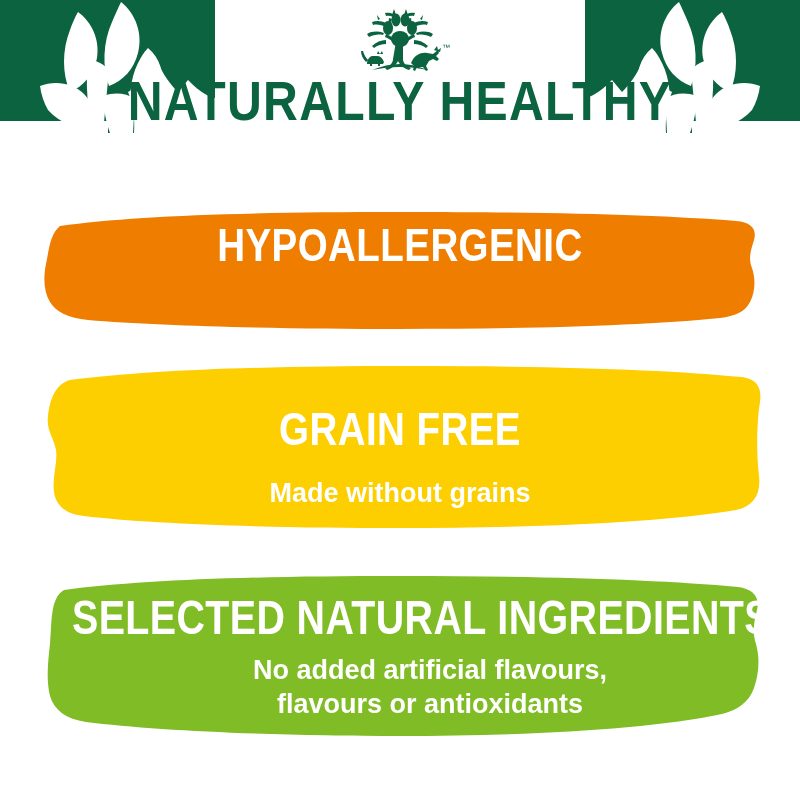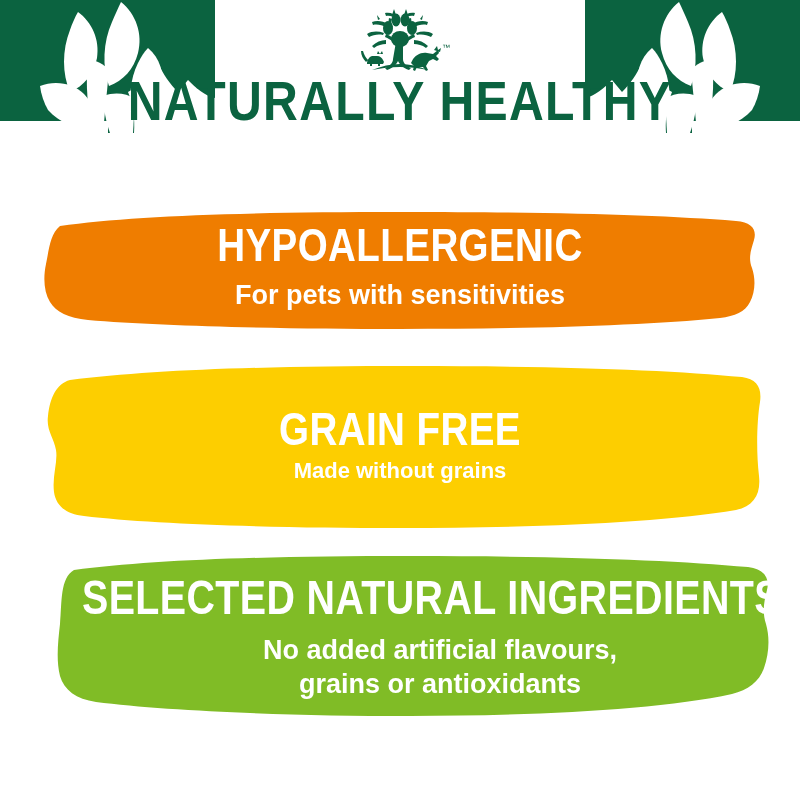--- a/index.html
+++ b/index.html
@@ -91,23 +91,23 @@
     font-family: "Liberation Sans", sans-serif;
     white-space: nowrap;
   }
 
   #banner-hypoallergenic { top: 192px; height: 148px; }
   #banner-hypoallergenic .banner-title { top: 28px; font-size: 47px; line-height: 50px; }
   #banner-hypoallergenic .banner-sub   { top: 88px; font-size: 27px; line-height: 30px; }
 
   #banner-grainfree { top: 358px; height: 180px; }
   #banner-grainfree .banner-title { top: 46px; font-size: 47px; line-height: 50px; }
-  #banner-grainfree .banner-sub   { top: 98px; font-size: 22px; line-height: 30px; }
-
-  #banner-ingredients { top: 550px; height: 175px; margin-left: 10px; }
+  #banner-grainfree .banner-sub   { top: 120px; font-size: 27px; line-height: 30px; }
+
+  #banner-ingredients { top: 570px; height: 175px; }
   #banner-ingredients .banner-title { top: 22px; font-size: 48px; line-height: 52px; }
   #banner-ingredients .banner-sub   { top: 83px; font-size: 27px; line-height: 34px; white-space: normal; padding-left: 30px; }
 </style>
 </head>
 <body>
 
 <div id="header">
 
   <svg id="header-corner-left" viewBox="0 0 215 140">
     <path d="M0,0 H215 V98 C205,96 196,88 188,80 L178,92 C170,84 163,74 158,63
@@ -187,21 +187,20 @@
 <div class="banner" id="banner-hypoallergenic">
   <svg width="800" height="148" viewBox="0 0 800 148">
     <path d="M60,34 C130,24 240,20 400,20 C560,20 660,23 736,29
              C752,30 757,38 754,48 C751,58 748,66 752,76
              C756,88 755,100 750,110 C745,120 735,124 720,126
              C640,134 520,137 400,137 C280,137 160,134 88,128
              C68,126 56,120 50,110 C44,100 43,86 46,72
              C49,58 50,42 60,34 Z" fill="#ef7d00"></path>
   </svg>
   <div class="banner-text banner-title">HYPOALLERGENIC</div>
-  <div class="banner-text banner-sub">For pets with sensitivities</div>
 </div>
 
 <div class="banner" id="banner-grainfree">
   <svg width="800" height="180" viewBox="0 0 800 180">
     <path d="M70,22 C150,12 260,8 410,8 C560,8 670,12 742,19
              C757,21 762,30 760,44 C757,62 756,92 759,118
              C761,136 754,148 736,152 C660,165 530,170 400,170
              C270,170 150,166 84,158 C66,156 56,148 54,134
              C52,118 58,104 56,92 C54,80 46,72 48,58
              C50,40 56,26 70,22 Z" fill="#fdce00"></path>
@@ -215,15 +214,15 @@
     <path d="M64,20 C140,10 250,6 400,6 C550,6 662,10 738,17
              C754,19 760,28 757,40 C754,52 752,62 756,74
              C760,88 759,104 754,118 C749,132 738,140 722,144
              C648,160 520,166 400,166 C280,166 158,161 86,152
              C66,149 54,140 50,126 C46,110 48,92 50,74
              C52,52 50,28 64,20 Z" fill="#80bc26"></path>
   </svg>
   <div class="banner-text banner-title">SELECTED NATURAL INGREDIENTS</div>
   <div class="banner-text banner-sub">
     <span>No added artificial flavours,</span><br>
-    <span>grains or antioxidants</span>
+    <span>flavours or antioxidants</span>
   </div>
 </div>
 
 </body></html>

